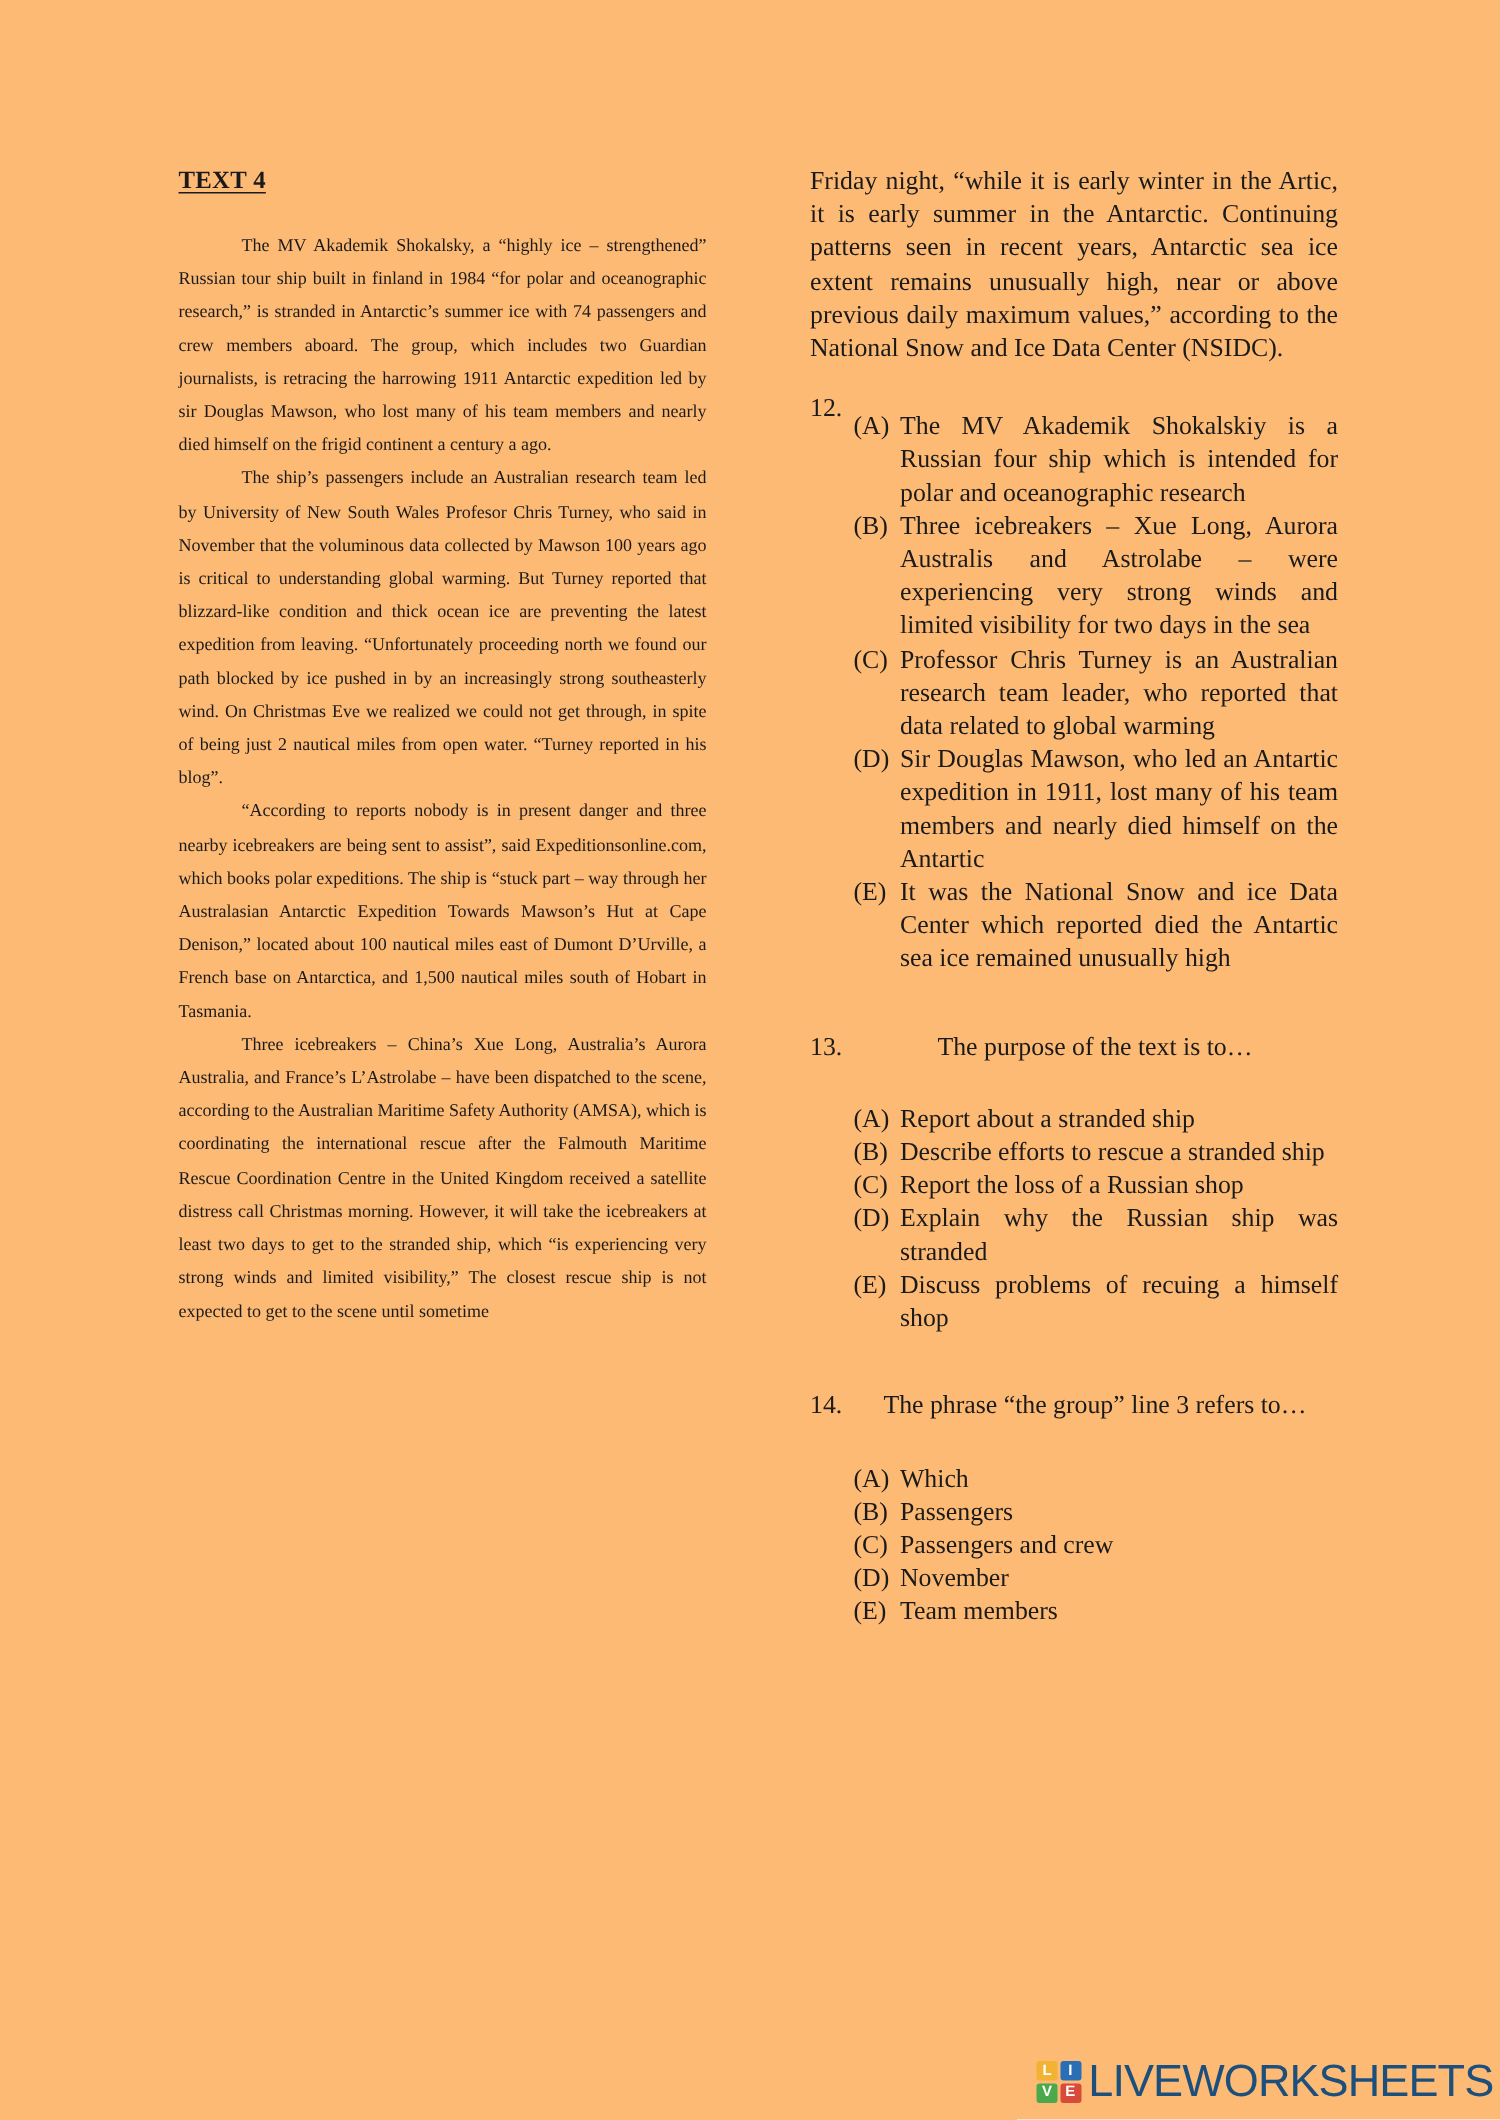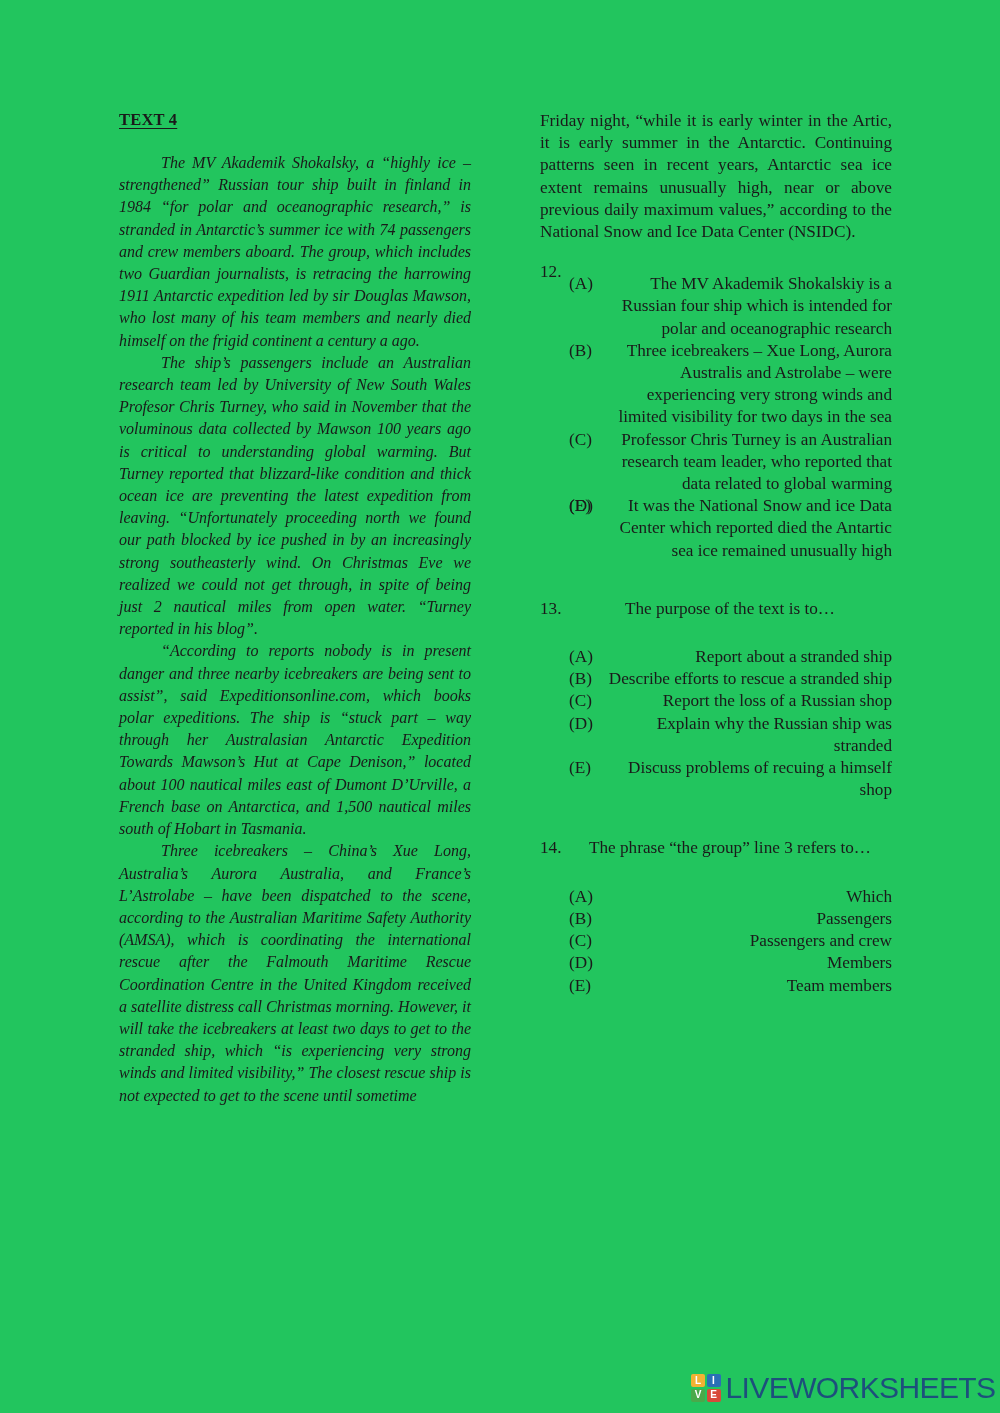--- a/index.html
+++ b/index.html
@@ -12,21 +12,21 @@
     height: 1413px;
     position: relative;
     font-family: "Liberation Serif", "DejaVu Serif", serif;
     color: #1a1a1a;
     overflow: hidden;
   }
 
   .page {
     position: absolute;
     inset: 0;
-    background: #22c55e;
+    background: #fdba74;
   }
 
   
   .columns {
     position: absolute;
     top: 110px;
     left: 0;
     width: 1000px;
   }
 
@@ -42,27 +42,26 @@
     font-size: 16.5px;
     letter-spacing: .2px;
     text-decoration: underline;
     text-underline-offset: 3px;
     margin: 0 0 22px 0;
     line-height: 20px;
   }
 
   p.body-par {
     margin: 0;
-    font-size: 16px;
+    font-size: 12px;
     line-height: 22.2px;
     text-align: justify;
     text-justify: inter-word;
     text-indent: 42px;
     hyphens: none;
-    font-style: italic;
   }
 
   
   p.cont-par {
     margin: 0 0 18px 0;
     font-size: 17.2px;
     line-height: 22.2px;
     text-align: justify;
     text-indent: 0;
   }
@@ -96,21 +95,21 @@
     text-justify: inter-word;
   }
   .option.left-align { text-align: left; }
   .option .olabel {
     position: absolute;
     left: 29px;
     top: 0;
     text-align: left;
     white-space: nowrap;
   }
-  .option-text { display: block; text-align: right; }
+  .option-text { display: block; }
 
   .q-gap-sm { height: 12px; }
   .q-gap-lg { height: 30px; }
 
   
   .footer-logo {
     position: absolute;
     left: 691px;
     top: 1373px;
     display: flex;
@@ -188,20 +187,21 @@
           <li class="option">
             <span class="olabel">(B)</span>
             <span class="option-text">Three icebreakers – Xue Long, Aurora Australis and Astrolabe – were experiencing very strong winds and limited visibility for two days in the sea</span>
           </li>
           <li class="option">
             <span class="olabel">(C)</span>
             <span class="option-text">Professor Chris Turney is an Australian research team leader, who reported that data related to global warming</span>
           </li>
           <li class="option">
             <span class="olabel">(D)</span>
+            <span class="option-text">Sir Douglas Mawson, who led an Antartic expedition in 1911, lost many of his team members and nearly died himself on the Antartic</span>
           </li>
           <li class="option">
             <span class="olabel">(E)</span>
             <span class="option-text">It was the National Snow and ice Data Center which reported died the Antartic sea ice remained unusually high</span>
           </li>
         </ul>
       </div>
 
       <div class="q-gap-lg"></div>
 
@@ -251,21 +251,21 @@
           <li class="option left-align">
             <span class="olabel">(B)</span>
             <span class="option-text">Passengers</span>
           </li>
           <li class="option left-align">
             <span class="olabel">(C)</span>
             <span class="option-text">Passengers and crew</span>
           </li>
           <li class="option left-align">
             <span class="olabel">(D)</span>
-            <span class="option-text">Members</span>
+            <span class="option-text">November</span>
           </li>
           <li class="option left-align">
             <span class="olabel">(E)</span>
             <span class="option-text">Team members</span>
           </li>
         </ul>
       </div>
 
     </div>
 

